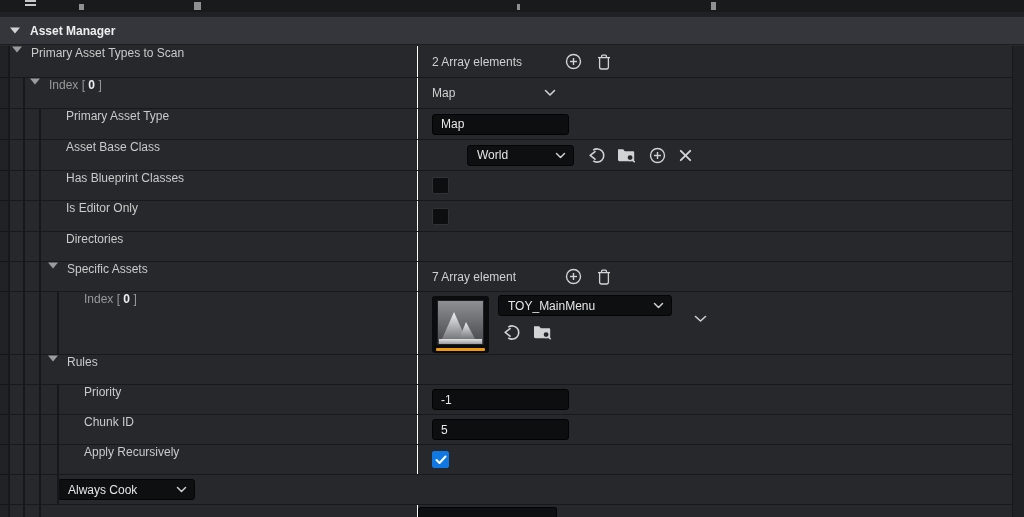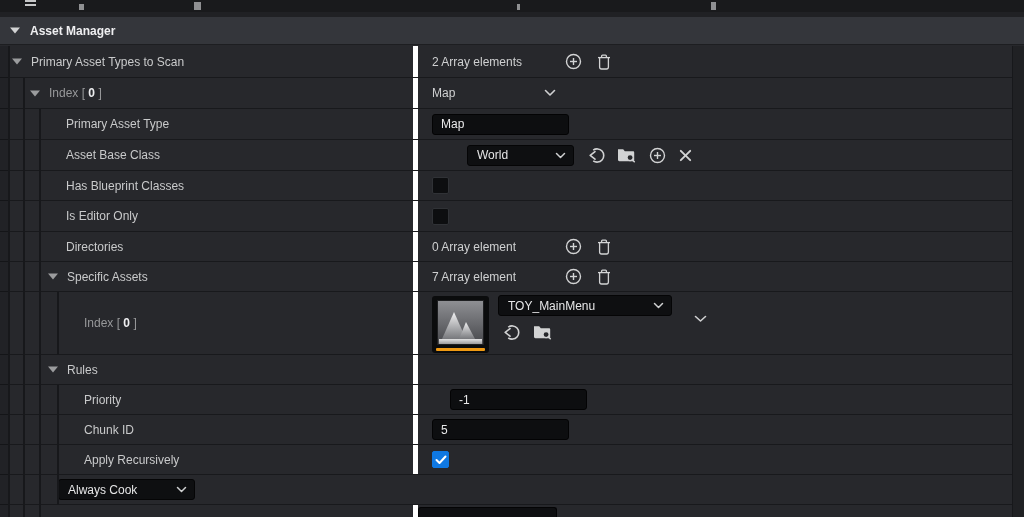--- a/index.html
+++ b/index.html
@@ -29,22 +29,22 @@
   .cat-header .tri { color:#d2d3d4; margin-right:10px; display:flex; }
 
   .row {
     position:absolute; left:0; right:12px;
     display:flex; align-items:stretch;
     border-bottom:1px solid #18191c;
     background:#27282c;
   }
   .cell-label {
     flex:0 0 418px;
-    border-right:5px solid #ffffff;
-    display:flex; align-items:center;
+    border-right:1px solid #ffffff;
+    display:flex; align-items:flex-start;
     overflow:hidden; white-space:nowrap;
   }
   .cell-value {
     flex:1; display:flex; align-items:center;
     padding-left:14px; position:relative;
     overflow:hidden; white-space:nowrap;
   }
   .tri { display:inline-flex; color:#9b9c9e; margin-right:9px; flex:0 0 auto; }
   .lbl { color:#c9cacb; }
   .lbl-gray { color:#97989a; }
@@ -264,37 +264,20 @@
   <div class="cell-value">
     <span class="checkbox">
       
     </span>
   </div>
 </div>
 
 <div class="row" style="top:232px; height:30px;">
   <div class="cell-label pl3">
     <span class="lbl">Directories</span>
-  </div>
-  <div class="cell-value">
-    <span class="value-text vt-fixed">0 Array element</span>
-    <span class="icon-btn">
-      <svg width="17" height="17" viewBox="0 0 17 17" fill="none" stroke="currentColor" stroke-width="1.4">
-          <circle cx="8.5" cy="8.5" r="7"></circle>
-          <line x1="8.5" y1="5" x2="8.5" y2="12"></line>
-          <line x1="5" y1="8.5" x2="12" y2="8.5"></line>
-        </svg>
-    </span>
-    <span class="icon-btn">
-      <svg width="14" height="16" viewBox="0 0 14 16" fill="none" stroke="currentColor" stroke-width="1.3">
-          <path d="M1 3.6h12"></path>
-          <path d="M4.6 3.4V2.1c0-.5.4-.9.9-.9h3c.5 0 .9.4.9.9v1.3"></path>
-          <path d="M2.6 3.8v9.3c0 1.1.9 1.9 1.9 1.9h5c1.1 0 1.9-.9 1.9-1.9V3.8"></path>
-        </svg>
-    </span>
   </div>
 </div>
 
 <div class="row" style="top:262px; height:30px;">
   <div class="cell-label pl3a">
     <span class="tri">
       <svg width="10" height="7" viewBox="0 0 10 7">
           <polygon points="0,0.5 10,0.5 5,6.5" fill="currentColor"></polygon>
         </svg>
     </span>
@@ -380,21 +363,21 @@
     <span class="tri">
       <svg width="10" height="7" viewBox="0 0 10 7">
           <polygon points="0,0.5 10,0.5 5,6.5" fill="currentColor"></polygon>
         </svg>
     </span>
     <span class="lbl">Rules</span>
   </div>
   <div class="cell-value"></div>
 </div>
 
-<div class="row" style="top:385px; height:30px;gap:18px;">
+<div class="row" style="top:385px; height:30px;">
   <div class="cell-label pl4">
     <span class="lbl">Priority</span>
   </div>
   <div class="cell-value">
     <input class="field" readonly="" value="-1" style="">
   </div>
 </div>
 
 <div class="row" style="top:415px; height:30px;">
   <div class="cell-label pl4">

